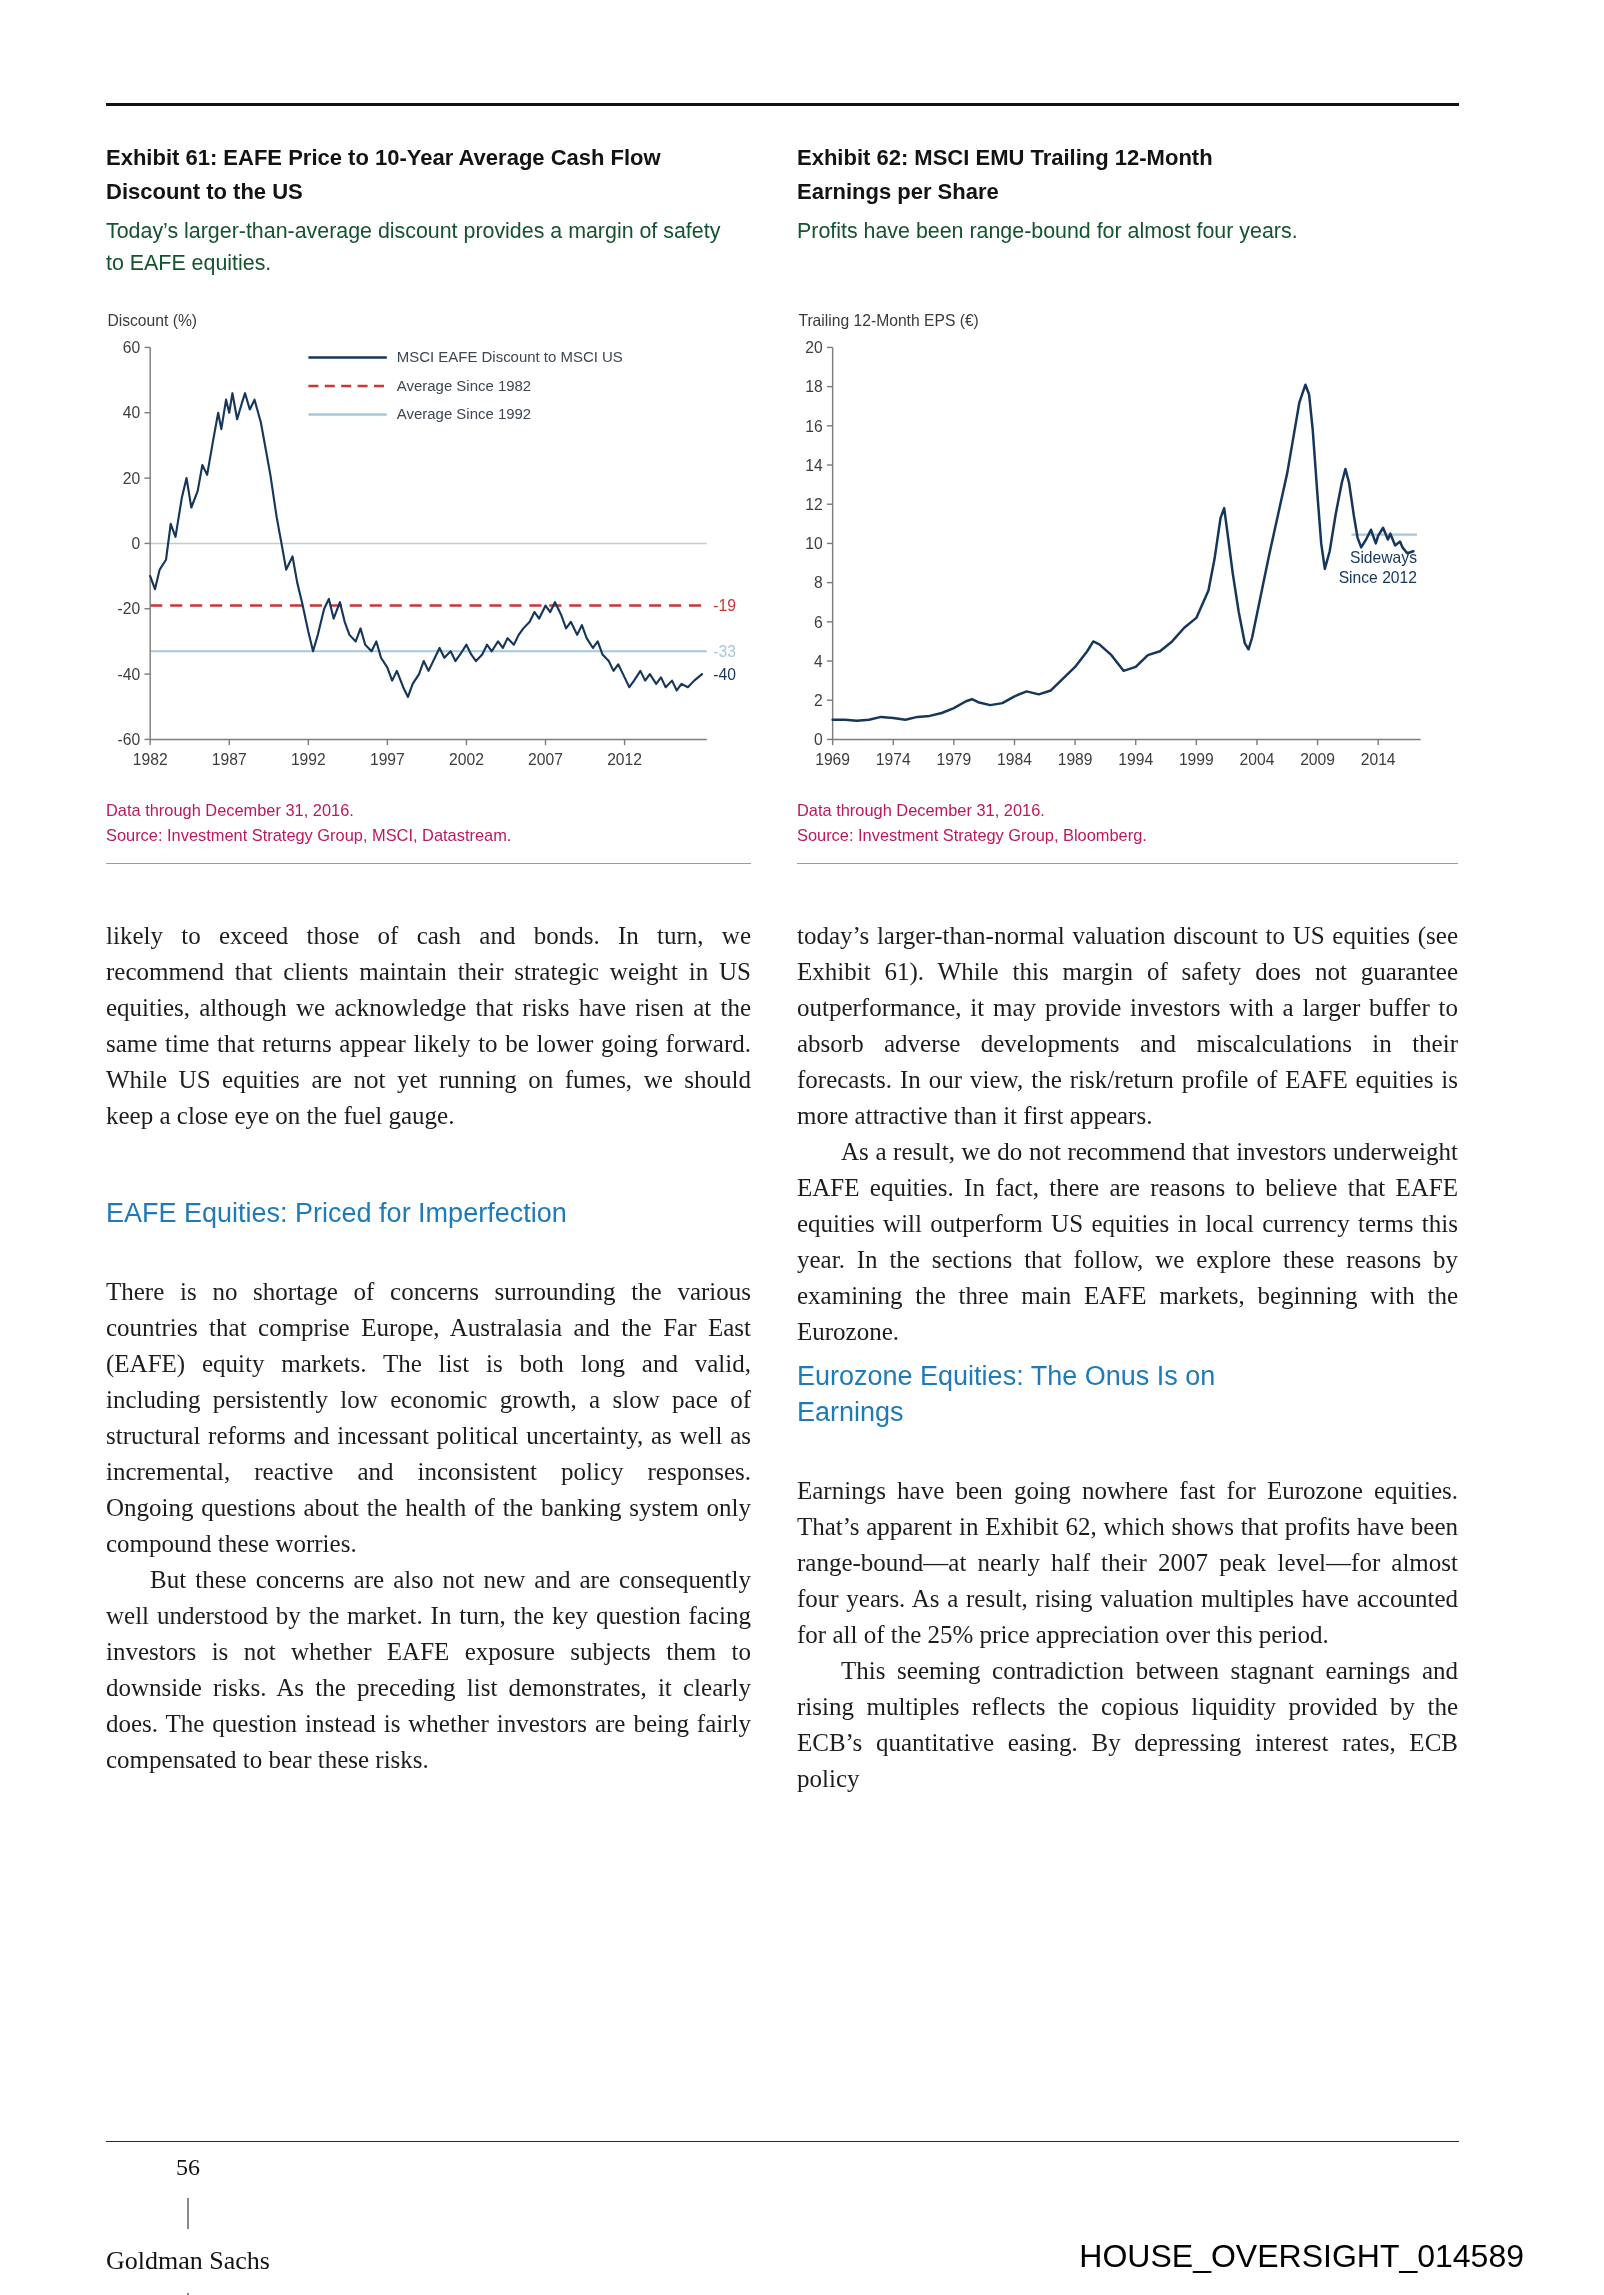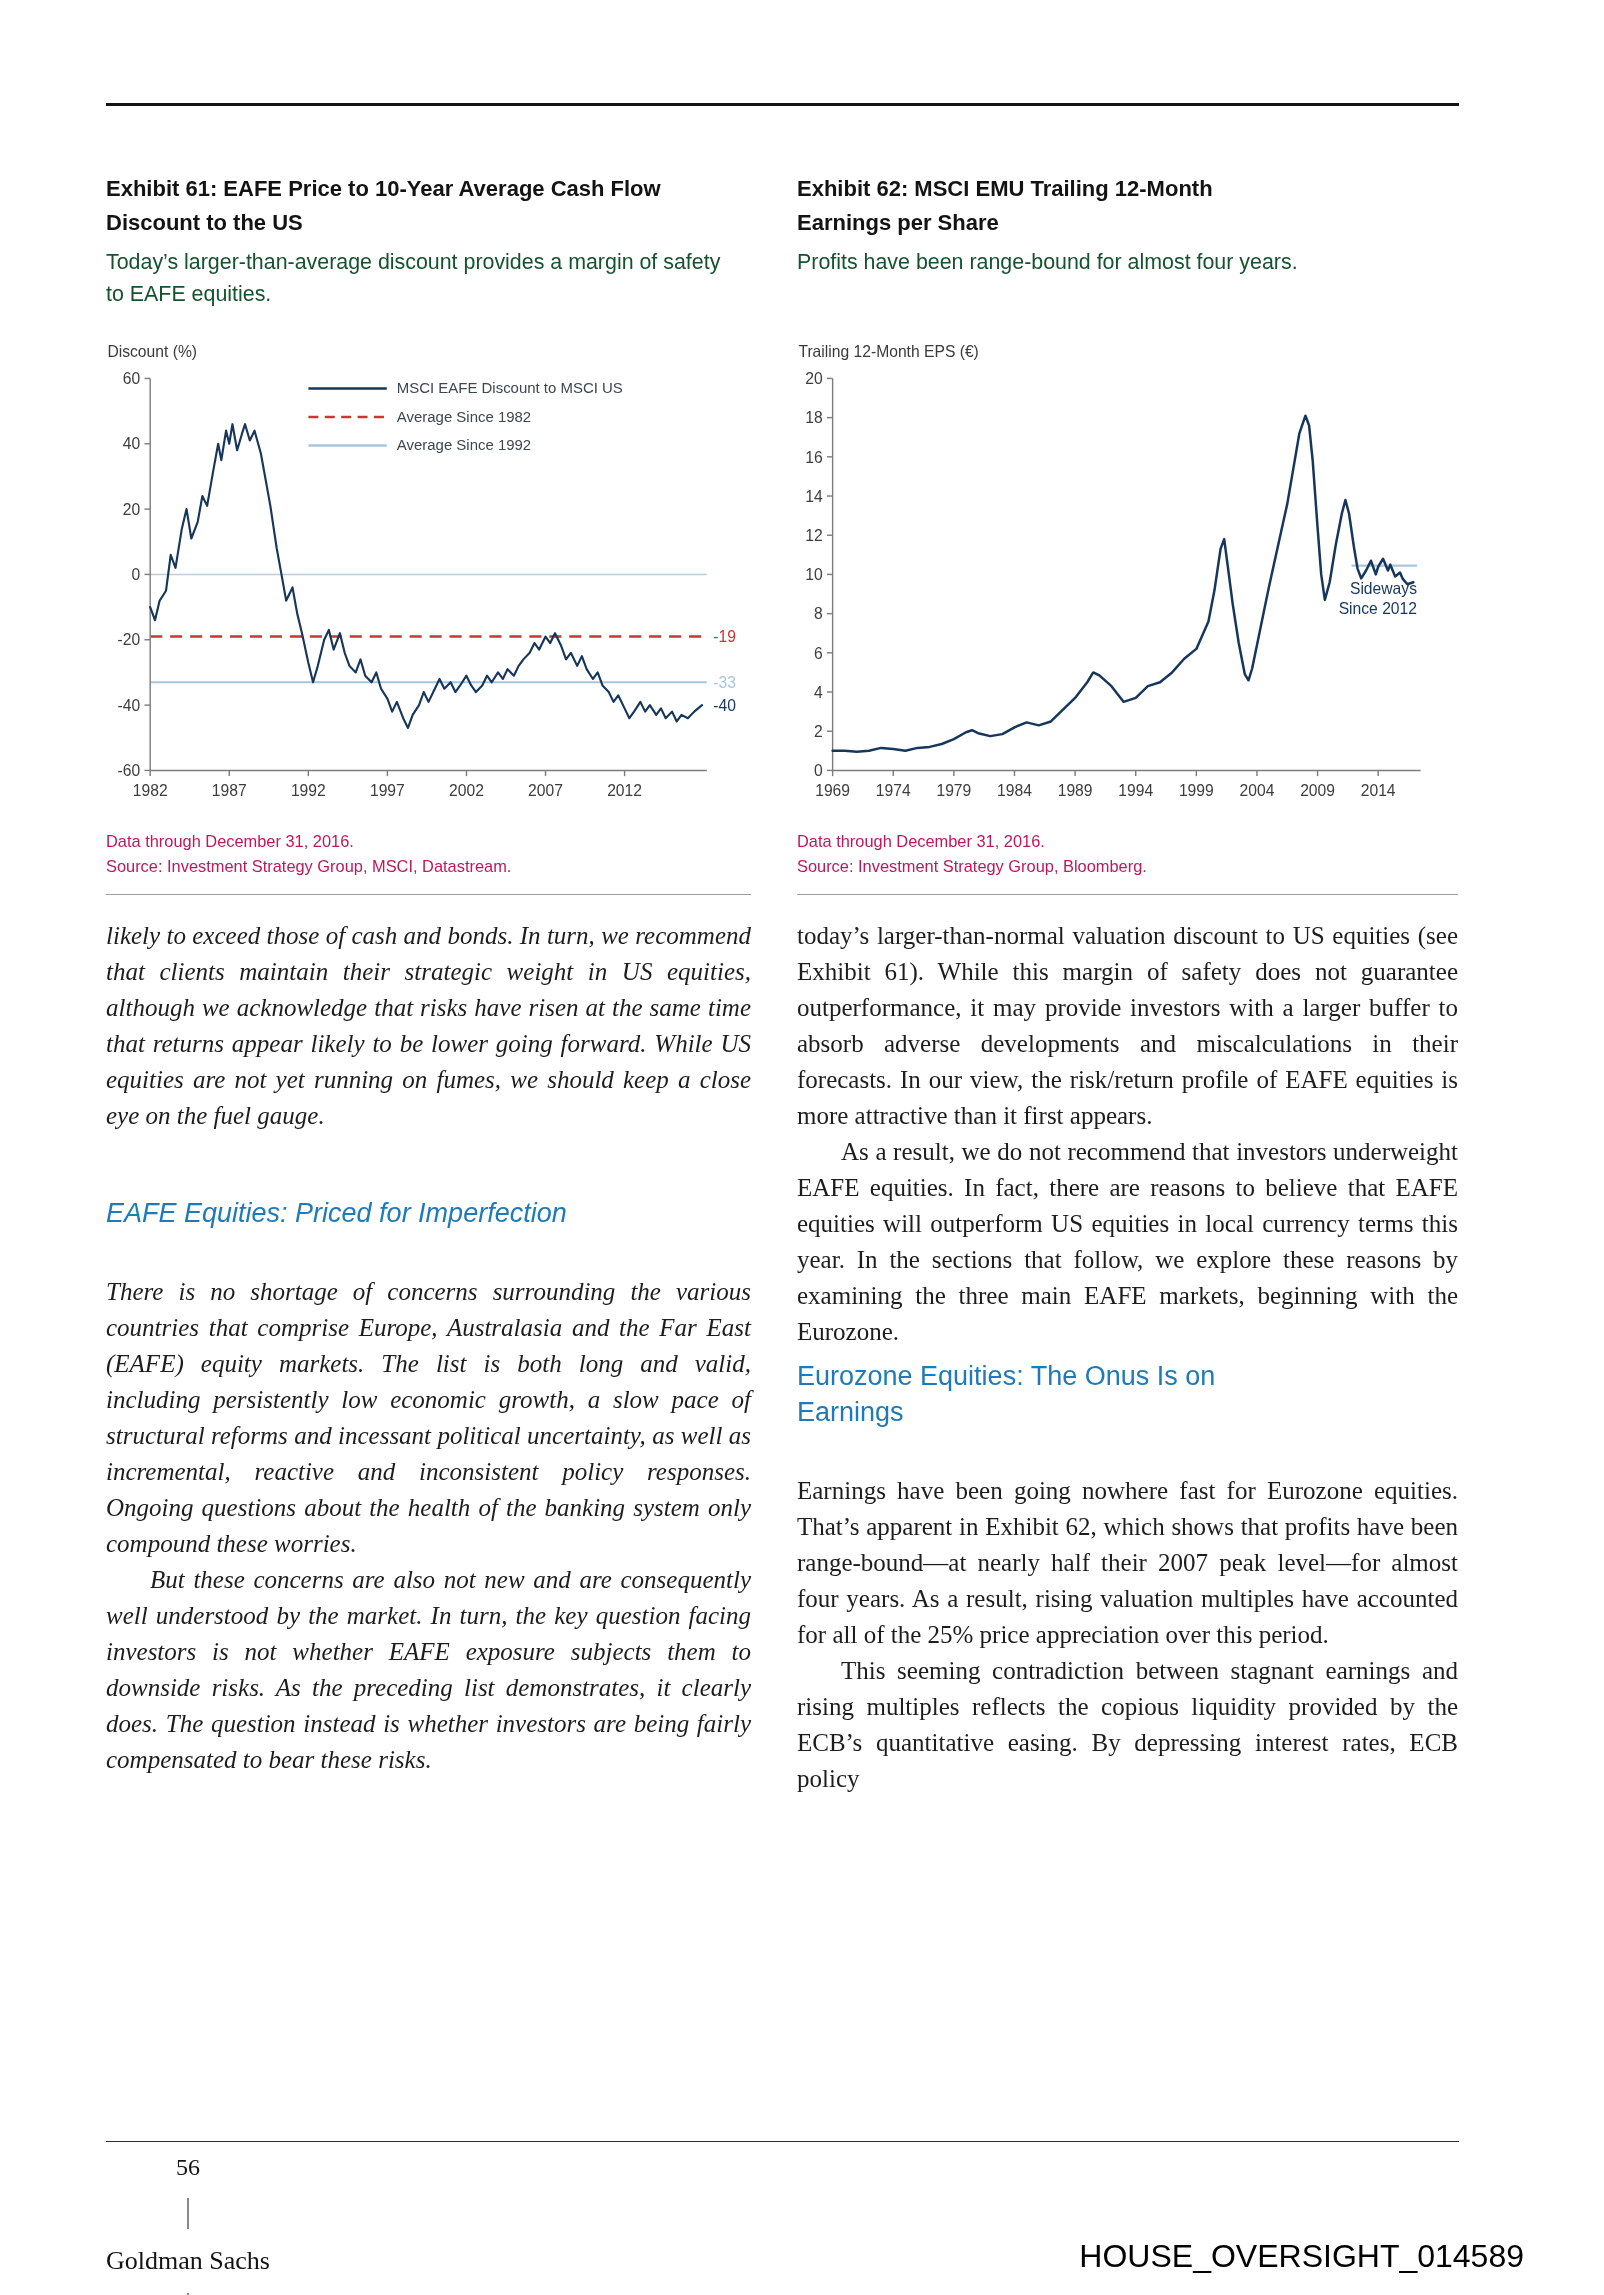--- a/index.html
+++ b/index.html
@@ -1,35 +1,35 @@
 <!DOCTYPE html>
 <html style="font-size:11.4px"><head>
 <meta charset="utf-8">
 <style>
   * { margin:0; padding:0; box-sizing:border-box; }
   html, body { background:#ffffff; }
   .page { position:relative; width:1604px; height:2295px; background:#ffffff; font-family:"Liberation Sans", sans-serif; overflow:hidden; }
 
   .top-rule { position:absolute; left:106px; top:103px; width:1353px; height:2.9px; background:#131313; }
 
-  .exhibit { position:absolute; top:141px; width:645px; height:742px;margin-top:31px; }
+  .exhibit { position:absolute; top:141px; width:645px; height:742px; }
   .ex-left { left:106px; }
   .ex-right { left:797px; width:661px; }
   .ex-title { font-size:22px; font-weight:bold; color:#131313; line-height:34px; }
   .t61 { max-width:570px; }
   .t62 { max-width:499px; }
   .ex-sub { position:absolute; top:74px; font-size:21.4px; color:#14532d; line-height:32px; max-width:628px; }
   .chart { position:absolute; top:169px; left:0; }
   .fn { position:absolute; font-size:16.4px; color:#be185d; }
   .fn1 { top:660px; }
   .fn2 { top:685px; }
   .ex-rule { position:absolute; top:722px; width:100%; height:1.4px; background:#9c9c9c; }
 
   .col { position:absolute; top:918px; font-family:"Liberation Serif", serif; font-size:25px; line-height:36px; color:#1d1d1d; text-align:justify; }
-  .col-left { left:106px; width:645px;font-style:italic; }
+  .col-left { left:106px; width:645px; }
   .col-right { left:797px; width:661px; }
   .bp { margin:0; }
   .ind { text-indent:44px; }
   .sec-head { font-family:"Liberation Sans", sans-serif; font-size:27px; font-weight:400; color:#1e7ab8; margin:61px 0 43px 0; line-height:36px; text-align:left; }
   .narrow { max-width:442px;margin-top:8px; }
 
   .footer-rule { position:absolute; left:106px; top:2141px; width:1353px; height:1.4px; background:#2b2b2b; }
   .footer { position:absolute; left:106px; top:2154px; display:flex; align-items:center; gap:17px; font-family:"Liberation Serif", serif; color:#131313;flex-direction:column; }
   .f-num { font-size:24px; }
   .f-sep { width:1.4px; height:31px; background:#8a8a8a; display:inline-block; }

